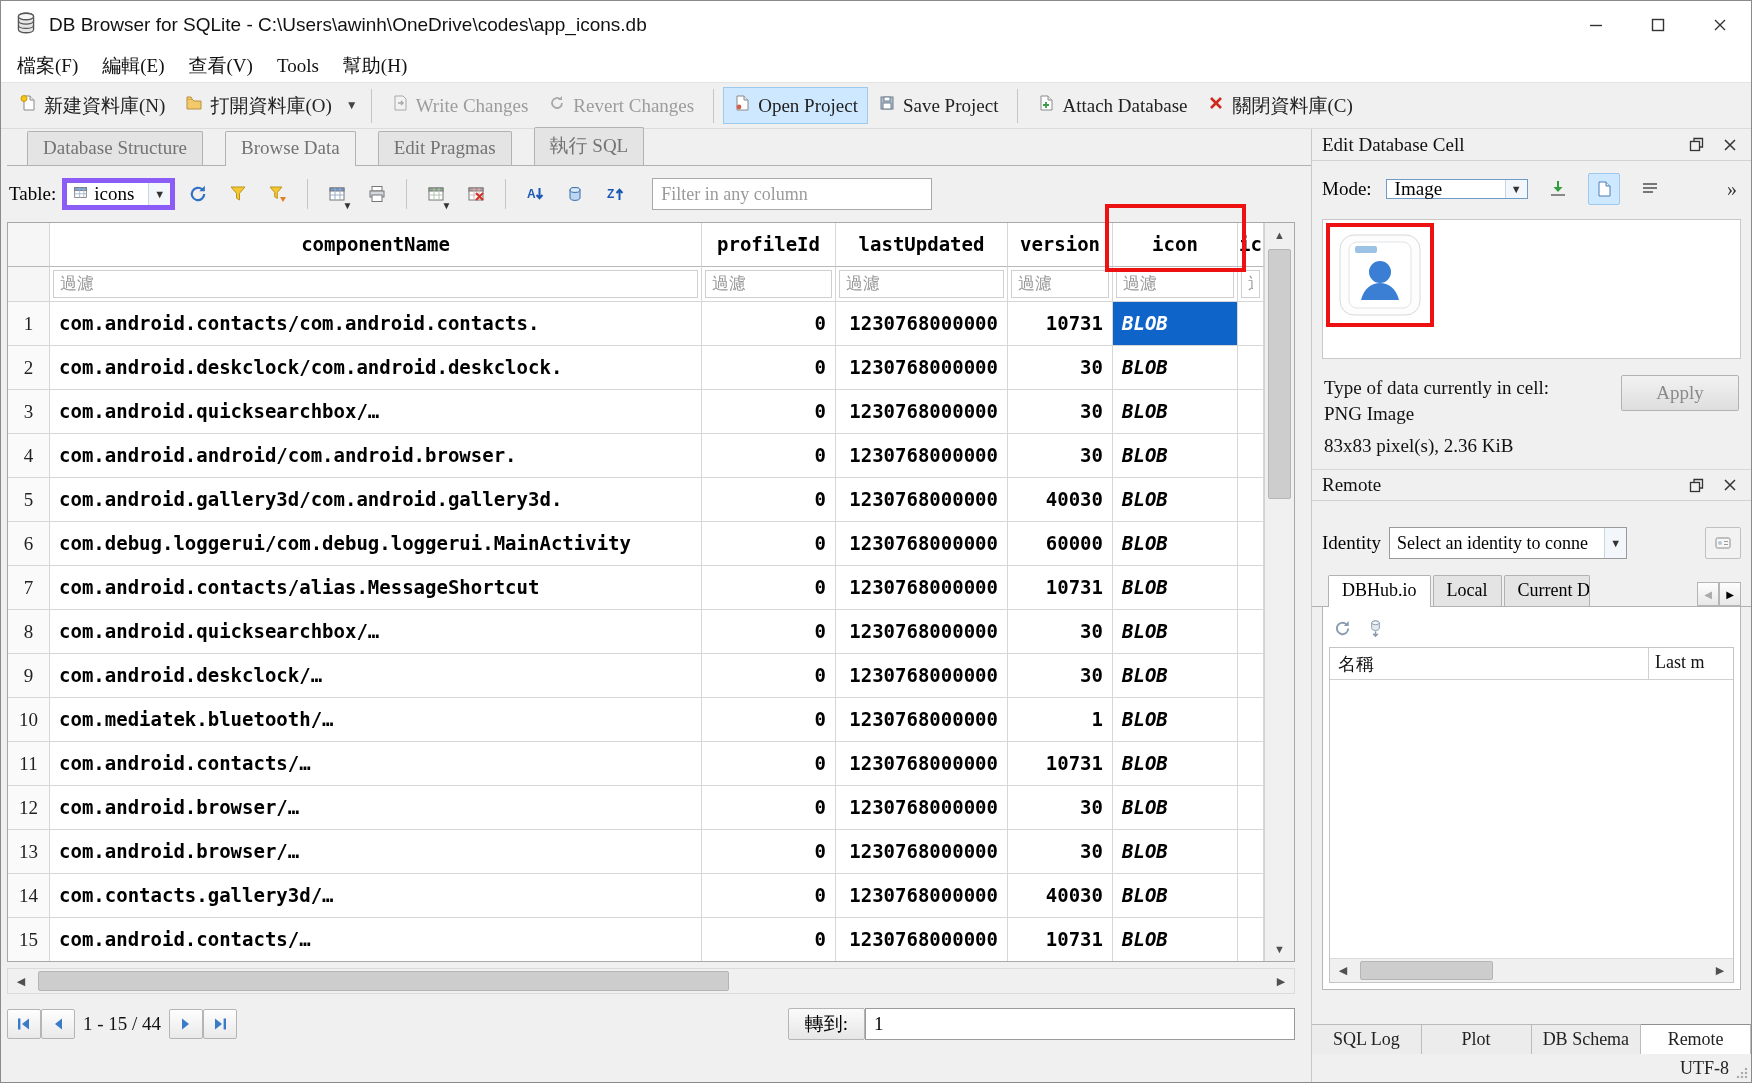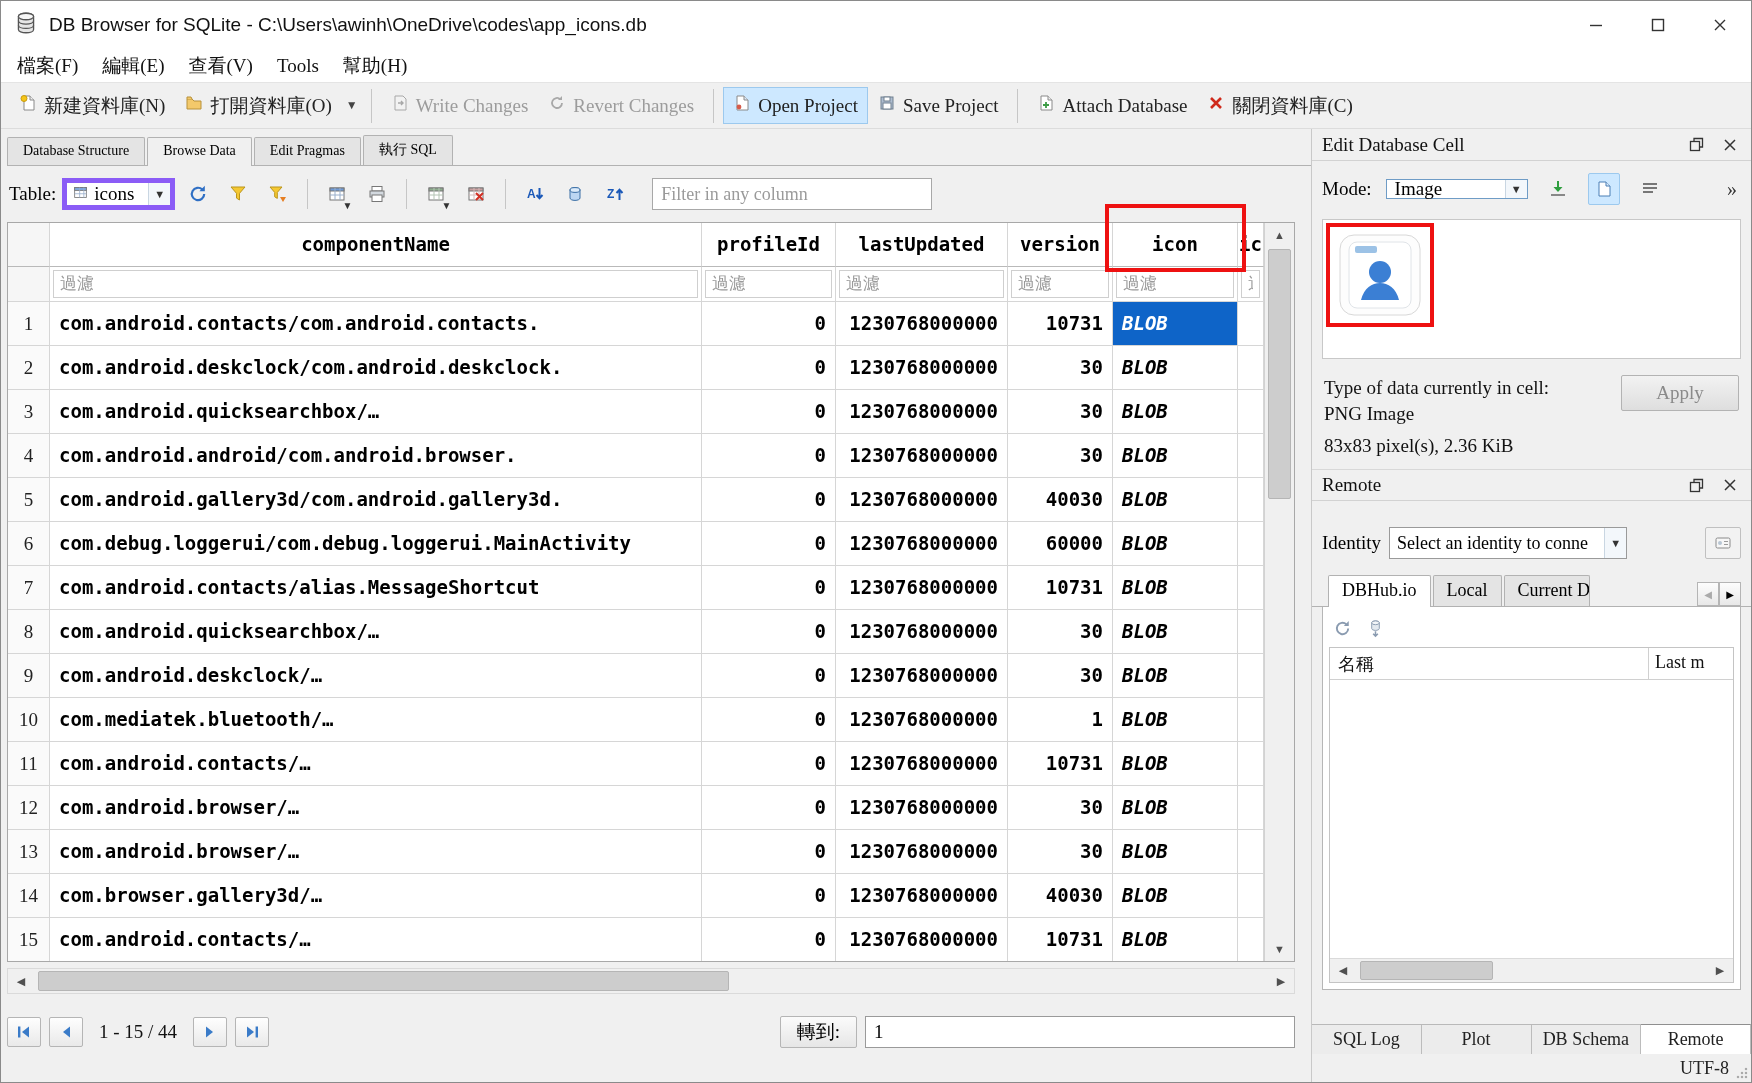--- a/index.html
+++ b/index.html
@@ -24,21 +24,21 @@
   .tb-caret { font-size:12px; color:#444; padding:0 4px; }
   .tb-sep { width:1px; height:34px; background:#c6c6c6; margin:0 9px; flex:0 0 auto; }
 
   
   .content { flex:1; display:flex; min-height:0; }
   .left { width:1310px; flex:0 0 auto; display:flex; flex-direction:column; padding-left:6px; }
   .right { flex:1; display:flex; flex-direction:column; border-left:1px solid #c9c9c9; background:#f0f0f0; min-width:0; }
 
   
   .main-tabs { height:37px; display:flex; align-items:flex-end; gap:2px; border-bottom:1px solid #b2b2b2; flex:0 0 auto; }
-  .tab { padding:5px 15px 6px; font-size:14px; background:#e4e4e4; border:1px solid #b2b2b2; border-bottom:none; border-radius:2px 2px 0 0; color:#000000; }
+  .tab { padding:5px 15px 6px; font-size:19px; background:#e4e4e4; border:1px solid #b2b2b2; border-bottom:none; border-radius:2px 2px 0 0; color:#737373;margin-left:20px; }
   .tab.active { background:#f0f0f0; margin-bottom:-1px; padding-bottom:7px; }
 
   
   .table-controls { height:56px; display:flex; align-items:center; gap:6px; padding:4px 2px; flex:0 0 auto; font-size:19px; }
   .combobox { display:flex; align-items:center; border:5px solid #8b5cf6; background:#fff; height:32px; padding-left:6px; gap:6px; }
   .combobox .cb-text { padding-right:8px; }
   .cb-caret { width:22px; height:100%; display:flex; align-items:center; justify-content:center; border-left:1px solid #c9d6e2; font-size:11px; color:#333; background:#f3f7fb; }
   .gt-btn { width:34px; height:34px; display:flex; align-items:center; justify-content:center; border:1px solid transparent; position:relative; }
   .gt-caret { position:absolute; right:1px; bottom:-1px; font-size:10px; color:#333; }
   .gt-sep { width:1px; height:30px; background:#c6c6c6; margin:0 6px; }
@@ -64,21 +64,21 @@
   .vs-up { top:0; } .vs-down { bottom:0; }
   .vs-thumb { position:absolute; left:3px; right:3px; top:26px; height:250px; background:#cdcdcd; border:1px solid #b5b5b5; border-radius:2px; }
 
   
   .hscroll { width:1288px; height:26px; margin-top:6px; background:#f0f0f0; border:1px solid #dadada; display:flex; align-items:stretch; flex:0 0 auto; }
   .hs-arrow { width:26px; display:flex; align-items:center; justify-content:center; font-size:11px; color:#505050; flex:0 0 auto; }
   .hs-track { flex:1; position:relative; }
   .hs-thumb { position:absolute; top:2px; bottom:2px; left:4px; width:56%; background:#cdcdcd; border:1px solid #b5b5b5; border-radius:2px; }
 
   
-  .pagination { width:1288px; height:36px; margin-top:20px; display:flex; align-items:center; gap:8px; flex:0 0 auto; font-size:19px; }
+  .pagination { width:1288px; height:36px; margin-top:12px; display:flex; align-items:center; gap:0; flex:0 0 auto; font-size:19px; }
   .nav-btn { width:34px; height:30px; border:1px solid #b5b5b5; background:linear-gradient(#fefefe,#e9e9e9); display:flex; align-items:center; justify-content:center; border-radius:2px; }
   .range-text { margin:0 8px; color:#111; }
   .goto-btn { margin-left:auto; height:32px; padding:0 16px; border:1px solid #b5b5b5; background:linear-gradient(#fbfbfb,#e6e6e6); display:flex; align-items:center; border-radius:2px; }
   .goto-input { width:430px; height:32px; border:1px solid #9a9a9a; font-family:"Liberation Serif",serif; font-size:19px; padding:0 8px; background:#fff; }
 
   
   .panel-header { height:32px; display:flex; align-items:center; padding:0 10px; font-size:19px; color:#111; border-bottom:1px solid #d2d2d2; flex:0 0 auto; }
   .ph-buttons { margin-left:auto; display:flex; gap:12px; align-items:center; }
   .ph-btn { width:22px; height:22px; display:flex; align-items:center; justify-content:center; color:#222; }
 
@@ -485,21 +485,21 @@
                 <div class="gcell">com.android.browser/…</div>
                 <div class="gcell num-col">0</div>
                 <div class="gcell num-col">1230768000000</div>
                 <div class="gcell num-col">30</div>
                 <div class="gcell c-blob">BLOB</div>
                 <div class="gcell"></div>
               </div>
 
               <div class="grow data-row">
                 <div class="gcell gutter">14</div>
-                <div class="gcell">com.browser.gallery3d/…</div>
+                <div class="gcell">com.contacts.gallery3d/…</div>
                 <div class="gcell num-col">0</div>
                 <div class="gcell num-col">1230768000000</div>
                 <div class="gcell num-col">40030</div>
                 <div class="gcell c-blob">BLOB</div>
                 <div class="gcell"></div>
               </div>
 
               <div class="grow data-row">
                 <div class="gcell gutter">15</div>
                 <div class="gcell">com.android.contacts/…</div>

